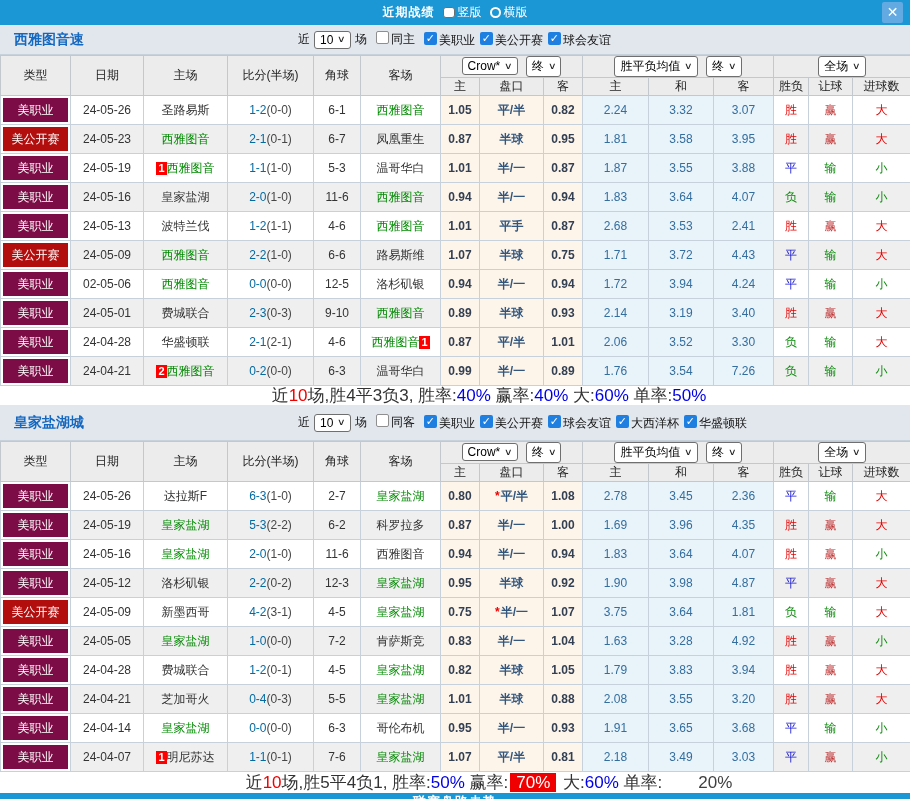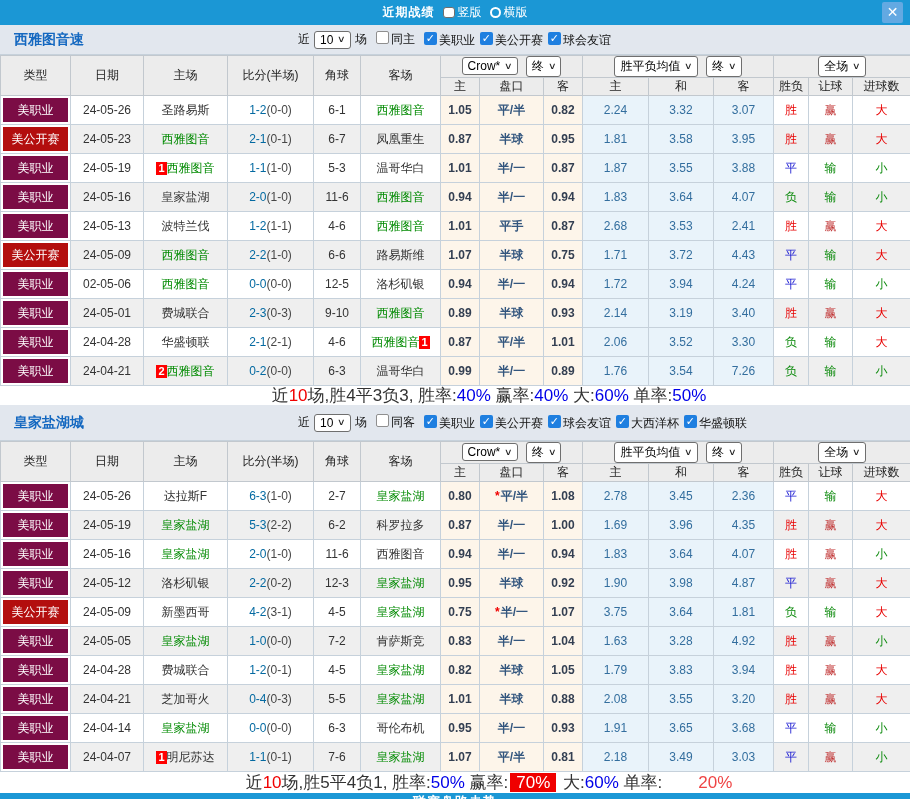--- a/index.html
+++ b/index.html
@@ -67,21 +67,21 @@
   .out-blue  { color:#1616d0; }
   .out-green { color:#0c8a0c; }
   .out-brick { color:#c03232; }
   
   .summary { text-align:center; padding-left:68px; font-size:17px; color:#333; }
   .summary.h0 { height:19px; line-height:19px; }
   .summary.h1 { height:21px; line-height:21px; }
   .sum-dark { color:#333; }
   .sum-red  { color:#f00000; }
   .sum-blue { color:#0000e8; }
-  .sum-green{ color:#ef4444;margin-left:36px; }
+  .sum-green{ color:#404040;margin-left:36px; }
   .sum-hl   { background:#f00000; color:#fff; padding:0 6px; margin:0 2px; }
   
   .footer {
     height:18px; background:#1b97d5; color:#fff; font-weight:bold; font-size:13px;
     text-align:center; line-height:18px; letter-spacing:1px; cursor:pointer;
   }
 </style>
 </head>
 <body>
 

